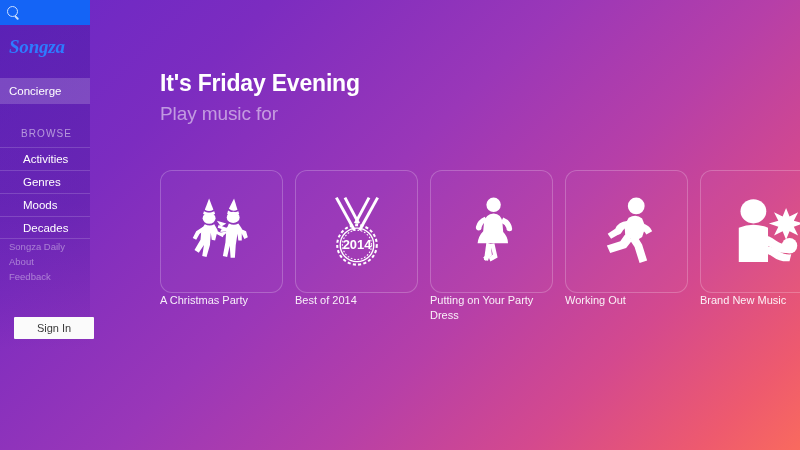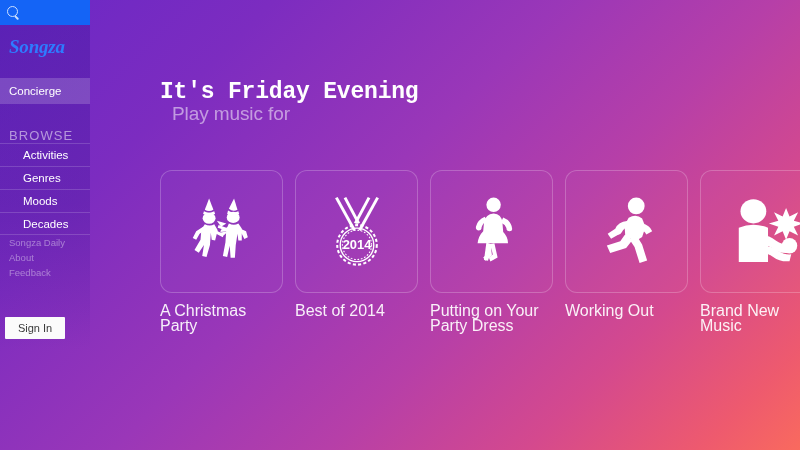--- a/index.html
+++ b/index.html
@@ -112,25 +112,25 @@
     background: rgba(255,255,255,0.18);
     display: flex;
     align-items: center;
     padding-left: 9px;
     font-size: 11.5px;
     color: #ffffff;
   }
 
   .browse-label {
     margin-top: 24px;
-    padding-left: 9px;
-    font-size: 13px;
+    padding-left: 21px;
+    font-size: 10px;
     letter-spacing: 1.1px;
     color: rgba(255,255,255,0.52);
-    margin-bottom: 0;
+    margin-bottom: 8px;
   }
 
   .nav-list { list-style: none; }
   .nav-item {
     height: 23px;
     display: flex;
     align-items: center;
     padding-left: 23px;
     font-size: 11.5px;
     color: #ffffff;
@@ -143,53 +143,52 @@
   }
   .footer-link {
     display: block;
     font-size: 9.5px;
     line-height: 15px;
     color: rgba(255,255,255,0.40);
   }
 
   #signin-button {
     position: absolute;
-    left: 5px;
+    left: 14px;
     top: 292px;
-    width: 60px;
+    width: 80px;
     height: 22px;
     background: #fbfbfb;
     border: none;
     color: #3a3a3a;
     font-size: 11px;
     font-family: "Liberation Sans", sans-serif;
     cursor: pointer;
     border-radius: 1px;
   }
 
   
   #main {
     position: absolute;
     left: 160px; top: 0;
     right: 0; bottom: 0;
   }
 
   #page-title {
     position: absolute;
-    left: 0; top: 79px;
+    left: 0; top: 70px;
     font-size: 23px;
     font-weight: bold;
     color: #ffffff;
     letter-spacing: -0.2px;
     white-space: nowrap;
-    font-family: Liberation Mono, monospace;
   }
   #page-subtitle {
     position: absolute;
-    left: 12px; top: 103px;
+    left: 0; top: 103px;
     font-size: 19px;
     font-weight: normal;
     color: rgba(255,255,255,0.52);
     letter-spacing: -0.1px;
     white-space: nowrap;
   }
 
   #cards {
     position: absolute;
     left: 0; top: 170px;
@@ -202,22 +201,21 @@
     height: 123px;
     border: 1px solid rgba(255,255,255,0.22);
     border-radius: 12px;
     display: flex;
     align-items: center;
     justify-content: center;
     background: rgba(255,255,255,0.02);
   }
   .card-tile svg { display: block; }
   .card-label {
-    margin-top: 10px;
-    font-size: 16px;
+    font-size: 11px;
     line-height: 15px;
     color: rgba(255,255,255,0.92);
     width: 118px;
   }
 </style>
 </head>
 <body>
 
 <div id="app">
 

